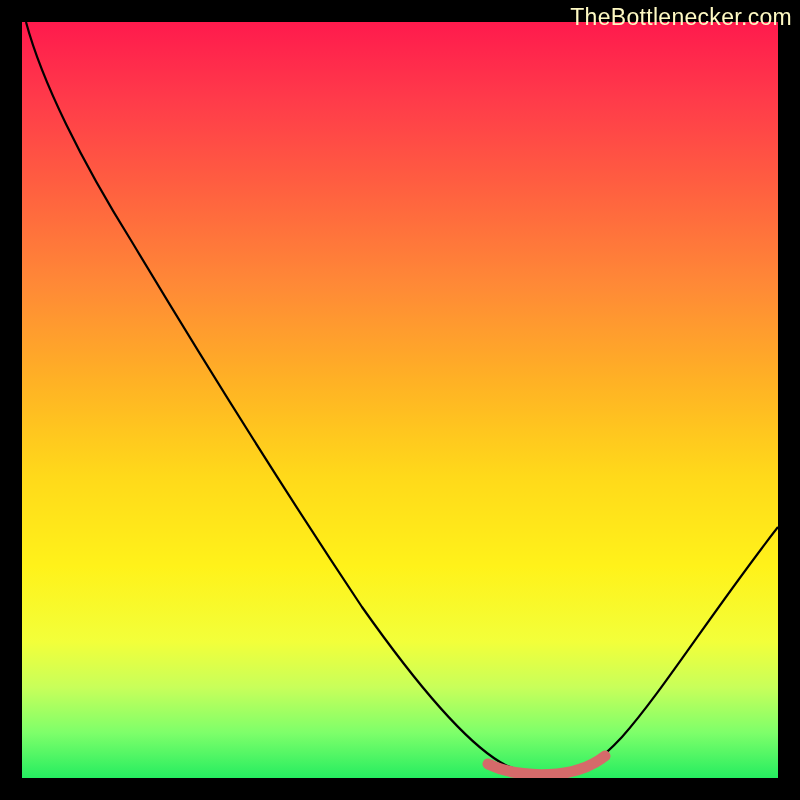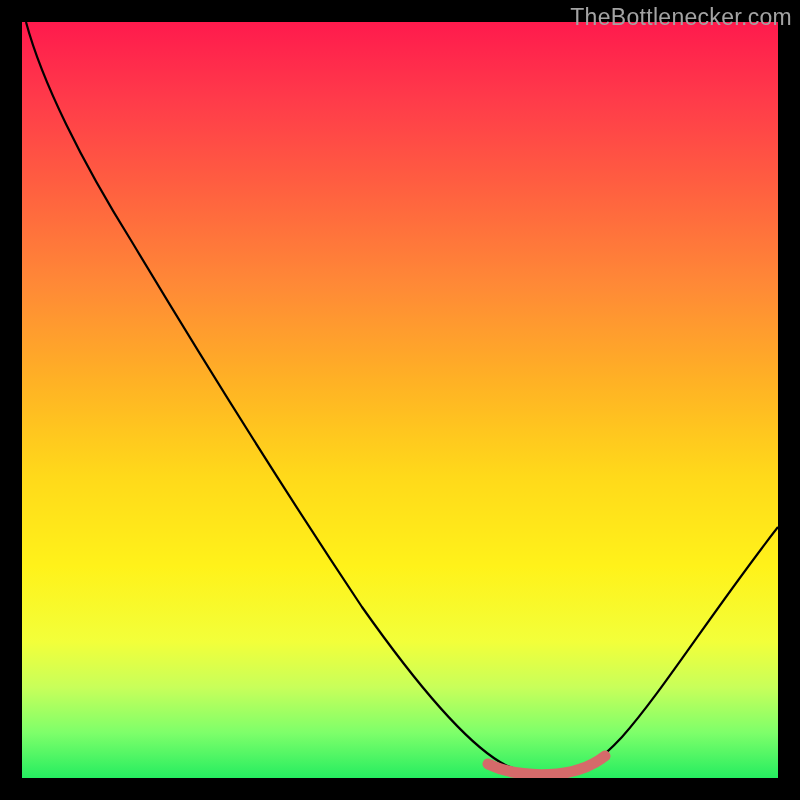--- a/index.html
+++ b/index.html
@@ -27,21 +27,21 @@
       #fff21a 72%,
       #f2ff3a 82%,
       #c8ff5a 88%,
       #7eff6a 94%,
       #25ed60 100%);
   }
   .watermark {
     position: absolute;
     top: 4px;
     right: 8px;
-    color: #a3a3a3;
+    color: #fef9c3;
     font-size: 23px;
     font-weight: 500;
     letter-spacing: 0.3px;
   }
   svg.curve {
     position: absolute;
     left: 22px;
     top: 22px;
     width: 756px;
     height: 756px;

